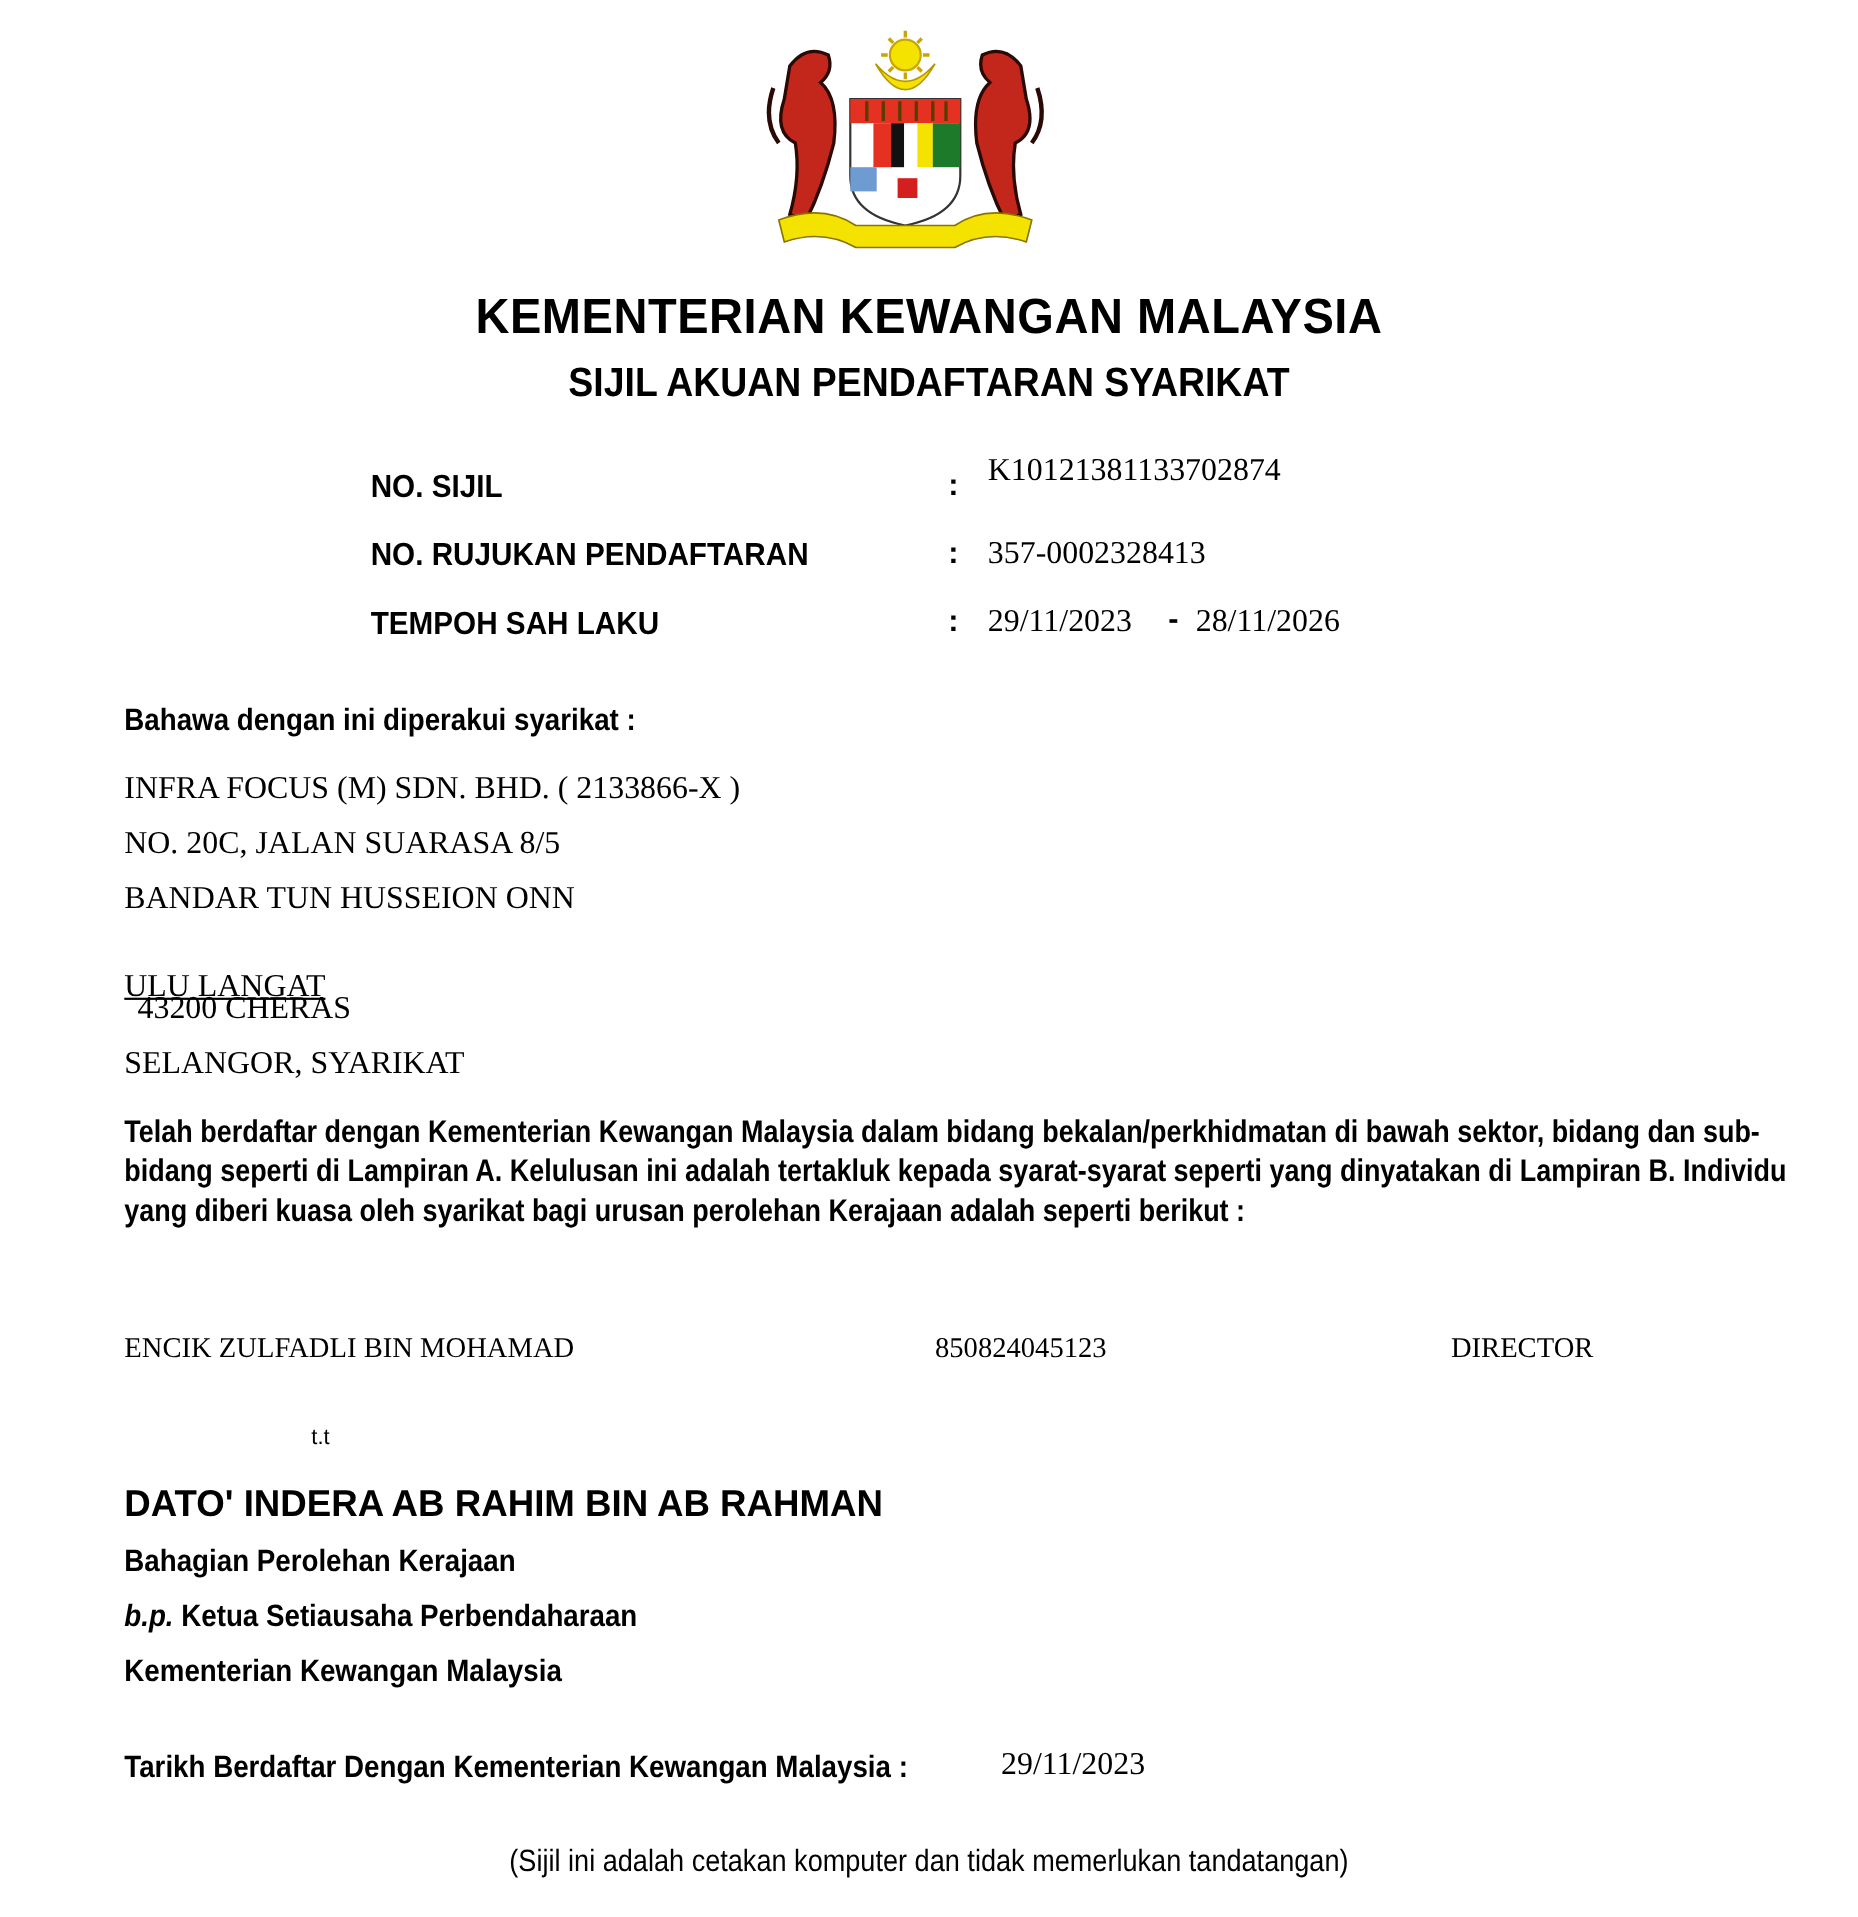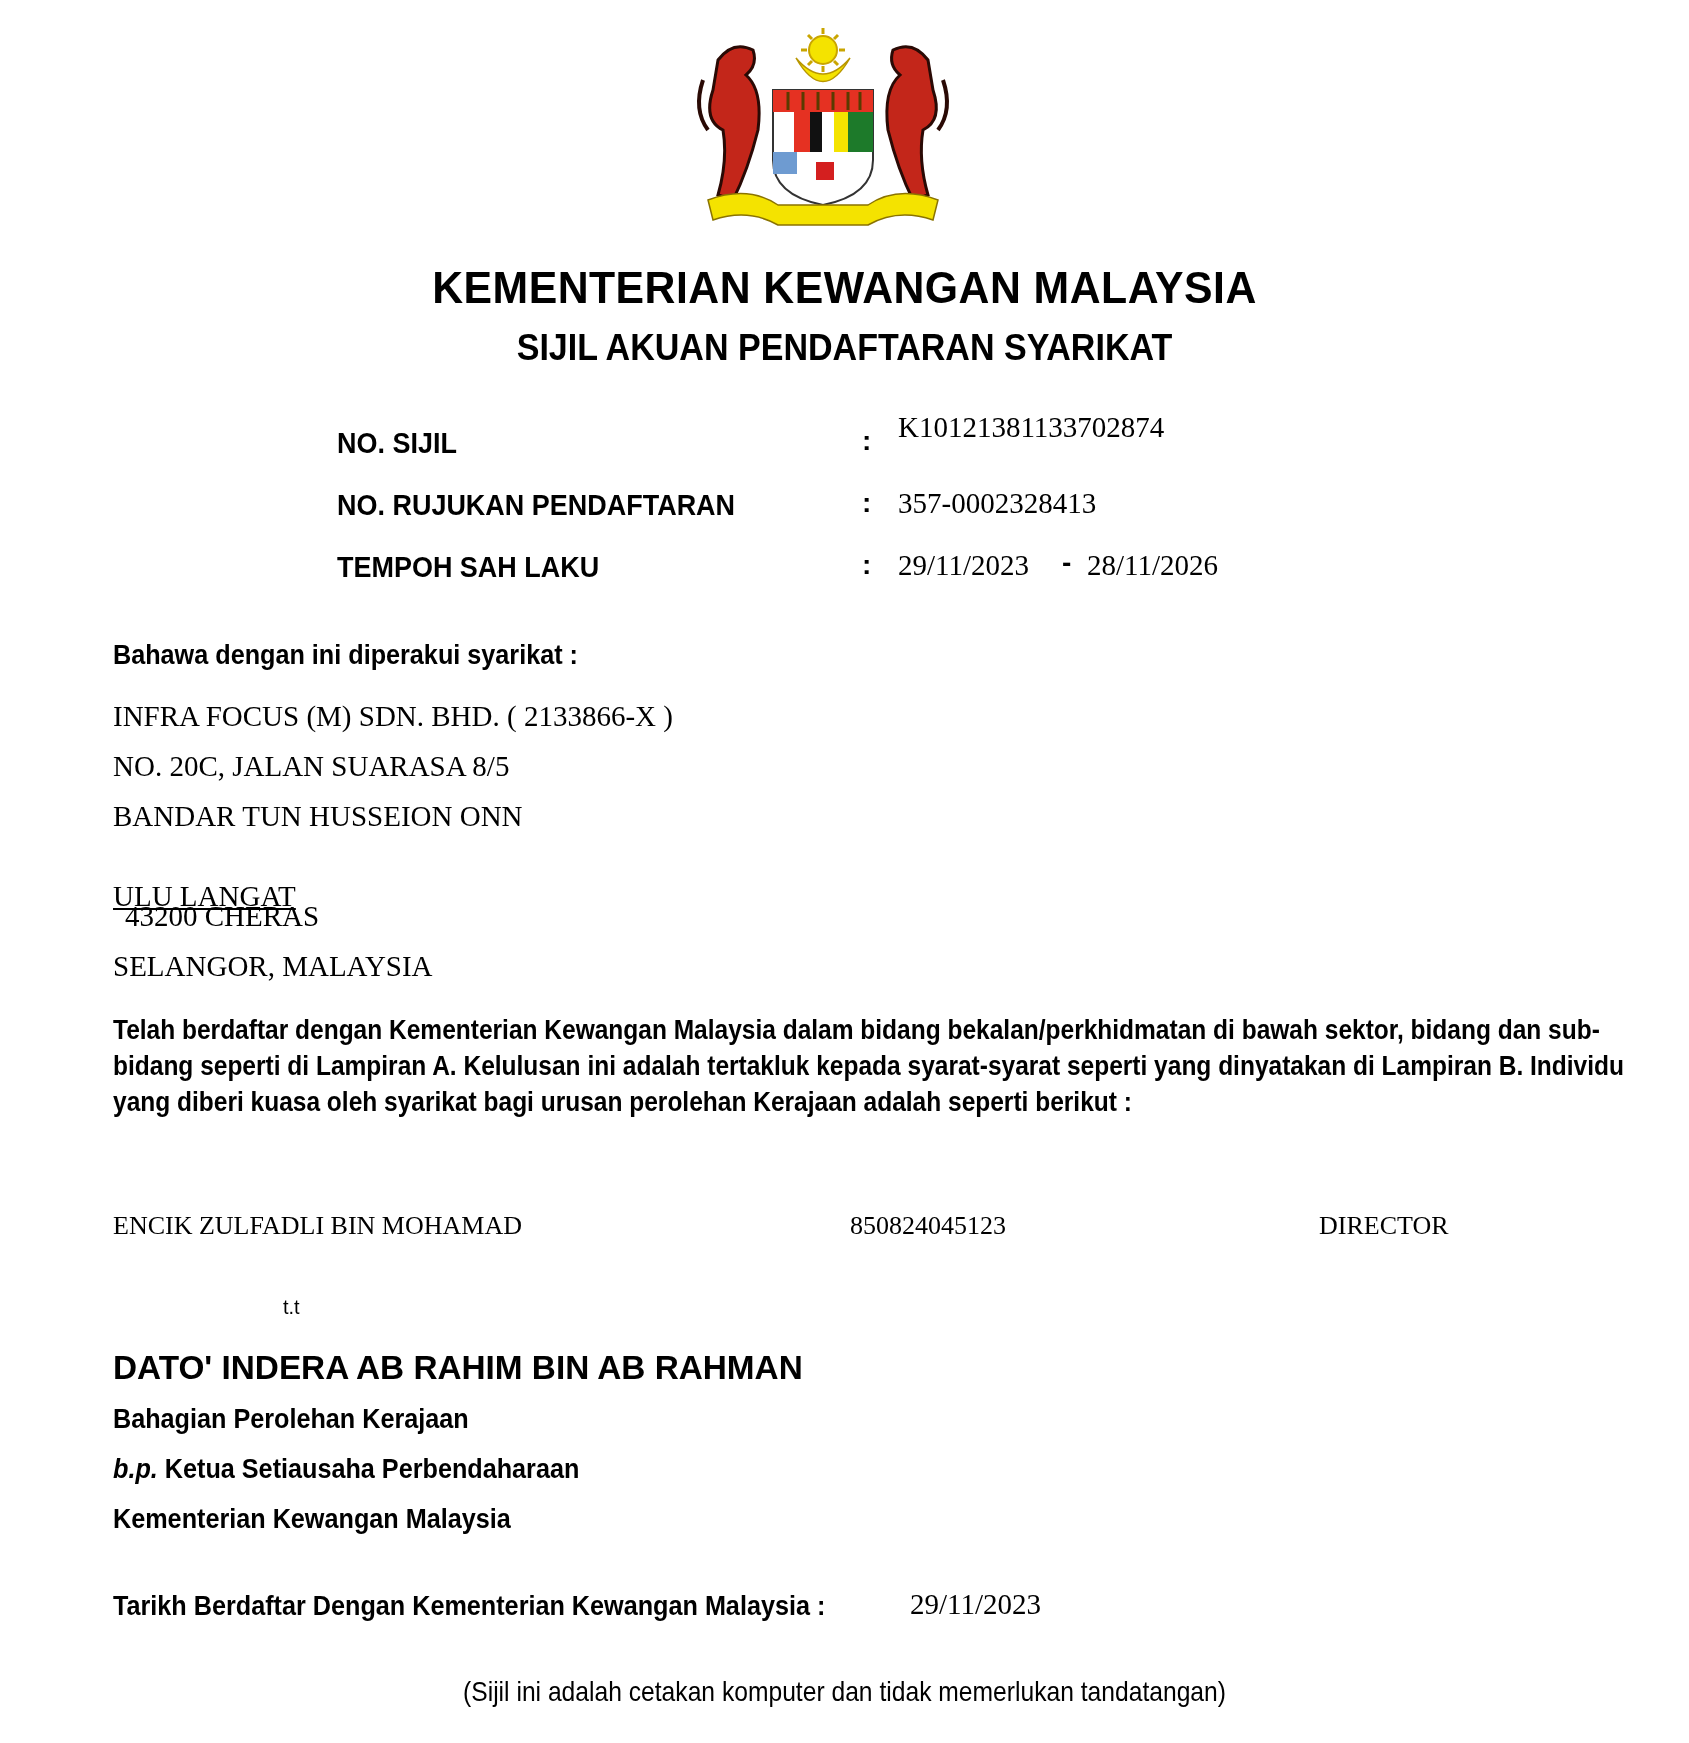--- a/index.html
+++ b/index.html
@@ -87,21 +87,21 @@
 <div class="abs serif val" style="top:549px;">29/11/2023</div>
 <div class="abs sans" style="top:547px; left:1062px; font-size:28px; font-weight:bold;">-</div>
 <div class="abs serif val" style="top:549px; left:1087px;">28/11/2026</div>
 
 <div class="abs sans p-head">Bahawa dengan ini diperakui syarikat :</div>
 <div class="abs serif addr" style="top:700px;">INFRA FOCUS (M) SDN. BHD. ( 2133866-X )</div>
 <div class="abs serif addr" style="top:750px;">NO. 20C, JALAN SUARASA 8/5</div>
 <div class="abs serif addr" style="top:800px;">BANDAR TUN HUSSEION ONN</div>
 <div class="abs serif addr" style="top:880px;text-decoration:underline;">ULU LANGAT</div>
 <div class="abs serif addr" style="top:900px;margin-left:12px;">43200 CHERAS</div>
-<div class="abs serif addr" style="top:950px;">SELANGOR, MALAYSIA</div>
+<div class="abs serif addr" style="top:950px;">SELANGOR, SYARIKAT</div>
 
 <div class="abs sans para">Telah berdaftar dengan Kementerian Kewangan Malaysia dalam bidang bekalan/perkhidmatan di bawah sektor, bidang dan sub-bidang seperti di Lampiran A. Kelulusan ini adalah tertakluk kepada syarat-syarat seperti yang dinyatakan di Lampiran B. Individu yang diberi kuasa oleh syarikat bagi urusan perolehan Kerajaan adalah seperti berikut :</div>
 
 <div class="abs serif pers" style="left:113px;">ENCIK ZULFADLI BIN MOHAMAD</div>
 <div class="abs serif pers" style="left:850px;">850824045123</div>
 <div class="abs serif pers" style="left:1287px;margin-left:32px;">DIRECTOR</div>
 
 <div class="abs sans tt">t.t</div>
 <div class="abs sans signame">DATO' INDERA AB RAHIM BIN AB RAHMAN</div>
 <div class="abs sans sigline" style="top:1403px;">Bahagian Perolehan Kerajaan</div>

